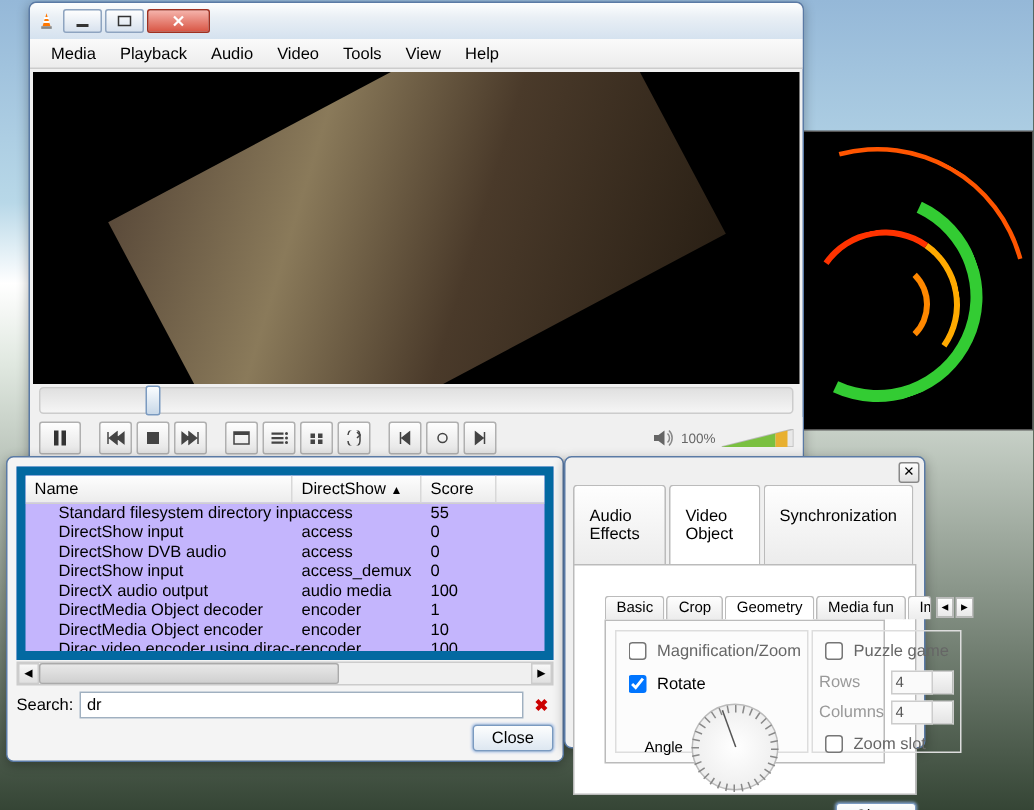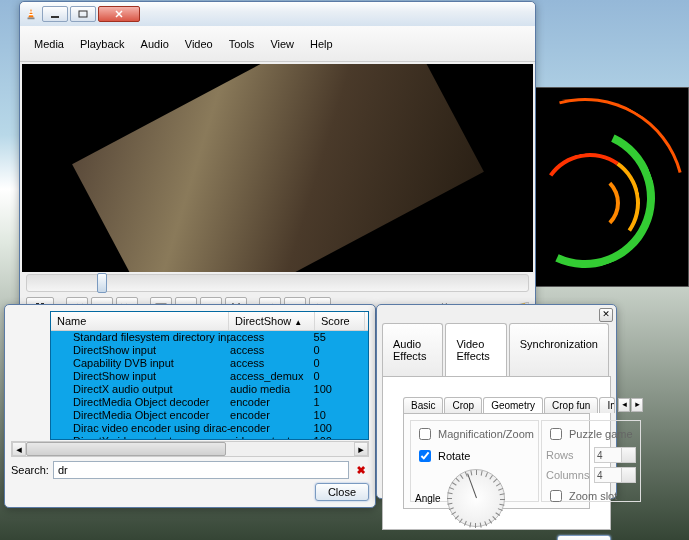--- a/index.html
+++ b/index.html
@@ -12,21 +12,21 @@
 
 
 .win { position: absolute; background: #f0f0f0; border: 1px solid #5a7aa5; border-radius: 5px; box-shadow: 0 2px 8px rgba(0,0,0,.3); }
 .titlebar { height: 24px; background: linear-gradient(to bottom, #fdfefe, #e9eff5 40%, #d5e2ef); display: flex; align-items: center; padding: 0 4px; border-radius: 5px 5px 0 0; }
 .titlebar .icon-cone { width: 14px; height: 14px; margin-right: 4px; }
 .titlebar .title { flex: 1; color: #222; }
 .winbtns { display: flex; gap: 2px; }
 .winbtn { width: 26px; height: 16px; border: 1px solid #8ea4c0; border-radius: 2px; display: flex; justify-content: center; align-items: center; background: linear-gradient(#fefefe, #d8e2ee); cursor: default; }
 .winbtn.close { width: 42px; background: linear-gradient(#f5b3ab, #d95645); border-color: #a03020; color: #fff; }
 
-.menubar { height: 36px; background: linear-gradient(to bottom, #fafafa, #ececec); display: flex; align-items: center; padding: 0 6px; gap: 0; border-bottom: 1px solid #ccc; }
+.menubar { height: 20px; background: linear-gradient(to bottom, #fafafa, #ececec); display: flex; align-items: center; padding: 0 6px; gap: 0; border-bottom: 1px solid #ccc; }
 .menubar span { padding: 2px 8px; cursor: default; }
 
 
 .vlc-main { left: 19px; top: 1px; width: 517px; }
 .video-area { height: 208px; background: #000; position: relative; overflow: hidden; margin: 2px; }
 .video-frame { position: absolute; left: 50%; top: 50%; width: 360px; height: 200px; background: linear-gradient(135deg, #5a4a3a 0%, #8a7a5a 30%, #4a3a2a 60%, #2a2015 100%); transform: translate(-50%,-50%) rotate(-28deg); }
 .seekbar { height: 18px; margin: 2px 6px; position: relative; background: linear-gradient(#e0e0e0,#f5f5f5); border: 1px solid #ccc; border-radius: 3px; }
 .seekbar .thumb { position: absolute; top: -2px; left: 14%; width: 10px; height: 20px; background: linear-gradient(#fafdff,#c8d8e8); border: 1px solid #7a9ac0; border-radius: 2px; }
 .controls { display: flex; align-items: center; padding: 3px 6px; gap: 3px; background: #f0f0f0; }
 .cbtn { width: 22px; height: 22px; border: 1px solid #b0b0b0; background: linear-gradient(#fefefe,#e4e4e4); border-radius: 2px; display: flex; justify-content: center; align-items: center; cursor: default; }
@@ -36,21 +36,21 @@
 .vol-icon { width: 16px; height: 16px; }
 .volbar { width: 48px; height: 12px; position: relative; }
 .volbar svg { width: 100%; height: 100%; }
 .statusbar { display: flex; align-items: center; padding: 2px 4px; gap: 3px; background: #f0f0f0; border-top: 1px solid #ddd; }
 .statusbox { border: 1px solid #c5c5c5; background: #fafafa; padding: 1px 5px; border-radius: 1px; }
 .statusbar .sb-file { flex: 1; }
 
 
 .mod-win { left: 4px; top: 304px; width: 372px; height: 204px; background: #f4f4f4; }
 .mod-win .body { padding: 6px; display: flex; flex-direction: column; height: 100%; }
-.mod-table { flex: 1; border: 1px solid #0369a1; background: #0ea5e9; overflow: hidden; margin-left: 39px; }
+.mod-table { flex: 1; border: 6px solid #0369a1; background: #c4b5fd; overflow: hidden; }
 .mod-head { display: flex; background: linear-gradient(#fefefe,#ececec); border-bottom: 1px solid #d0d0d0; }
 .mod-head > div { padding: 3px 6px; border-right: 1px solid #d8d8d8; cursor: default; }
 .mod-row { display: flex; padding: 0 6px; line-height: 13px; height: 13px; }
 .col-name { width: 178px; padding-left: 16px; overflow: hidden; white-space: nowrap; }
 .mod-head .col-name { padding-left: 6px; }
 .col-cap { width: 86px; overflow: hidden; }
 .col-score { width: 50px; }
 .hscroll { height: 16px; background: #f0f0f0; border: 1px solid #ccc; position: relative; margin-top: 1px; }
 .hscroll .hthumb { position: absolute; left: 14px; top: 0; width: 200px; height: 14px; background: linear-gradient(#e8e8e8,#d0d0d0); border: 1px solid #aaa; border-radius: 2px; }
 .hscroll .lar, .hscroll .rar { position: absolute; top: 0; width: 14px; height: 14px; background: linear-gradient(#f8f8f8,#e0e0e0); border: 1px solid #ccc; text-align: center; line-height: 12px; }
@@ -71,21 +71,21 @@
 .tabs2 { display: flex; align-items: center; }
 .tab2 { padding: 2px 7px; background: linear-gradient(#fefefe,#ececec); border: 1px solid #bbb; border-bottom: none; border-radius: 3px 3px 0 0; margin-right: 1px; cursor: default; font-size: 10px; white-space: nowrap; }
 .tab2.active { background: #fff; }
 .tabarrows { margin-left: 2px; display: flex; gap: 1px; }
 .tabarrow { width: 12px; height: 14px; border: 1px solid #bbb; background: linear-gradient(#fefefe,#e8e8e8); text-align: center; line-height: 11px; font-size: 9px; cursor: default; }
 .tabbody2 { border: 1px solid #bbb; background: #fcfcfc; padding: 6px; height: 96px; display: flex; gap: 2px; }
 .geom-left { flex: 1; border: 1px solid #ddd; padding: 4px; }
 .geom-right { width: 100px; border: 1px solid #ddd; padding: 4px; }
 .chk { display: flex; align-items: center; gap: 4px; margin-bottom: 4px; color: #666; }
 .chk input { width: 12px; height: 12px; }
-.rotwrap { display: flex; gap: 6px; align-items: center; margin-top: 4px; }
+.rotwrap { display: flex; gap: 6px; align-items: center; margin-top: 4px; justify-content: center; }
 .dial { width: 58px; height: 58px; border-radius: 50%; border: 1px solid #bbb; background: radial-gradient(#fff,#e8e8e8); position: relative; }
 .tick { position: absolute; width: 1px; height: 5px; background: #888; left: 50%; top: 0; transform-origin: 0 29px; }
 .needle { position: absolute; left: 50%; top: 50%; width: 1px; height: 26px; background: #555; transform-origin: top; transform: rotate(160deg); }
 .spinner-row { display: flex; align-items: center; gap: 4px; margin-bottom: 4px; color: #999; }
 .spinner { display: flex; }
 .spinner input { width: 28px; height: 16px; border: 1px solid #ccc; padding: 0 2px; font-size: 10px; background: #fafafa; }
 .spinbtn { width: 14px; height: 16px; border: 1px solid #ccc; border-left: none; background: linear-gradient(#f8f8f8,#e4e4e4); position: relative; }
 .fx-bottom { display: flex; justify-content: flex-end; padding: 0 5px 5px; }
 </style>
 </head>
@@ -241,21 +241,21 @@
             <div class="col-name">Standard filesystem directory input</div>
             <div class="col-cap">access</div>
             <div class="col-score">55</div>
           </div>
           <div class="mod-row">
             <div class="col-name">DirectShow input</div>
             <div class="col-cap">access</div>
             <div class="col-score">0</div>
           </div>
           <div class="mod-row">
-            <div class="col-name">Capability DVB input</div>
+            <div class="col-name">DirectShow DVB audio</div>
             <div class="col-cap">access</div>
             <div class="col-score">0</div>
           </div>
           <div class="mod-row">
             <div class="col-name">DirectShow input</div>
             <div class="col-cap">access_demux</div>
             <div class="col-score">0</div>
           </div>
           <div class="mod-row">
             <div class="col-name">DirectX audio output</div>
@@ -297,29 +297,29 @@
     <div class="btn-row">
       <div class="pushbtn">Close</div>
     </div>
   </div>
 </div>
 
 <div class="win fx-win">
   <div class="fx-close-x">✕</div>
   <div class="tabs1">
     <div class="tab">Audio Effects</div>
-    <div class="tab active">Video Effects</div>
+    <div class="tab active">Video Object</div>
     <div class="tab">Synchronization</div>
   </div>
   <div class="tabbody">
     <div class="tabs2">
       <div class="tab2">Basic</div>
       <div class="tab2">Crop</div>
       <div class="tab2 active">Geometry</div>
-      <div class="tab2">Crop fun</div>
+      <div class="tab2">Media fun</div>
       <div class="tab2" style="overflow:hidden;max-width:68px;text-overflow:clip">Image modification</div>
       <div class="tabarrows">
         <div class="tabarrow">◂</div>
         <div class="tabarrow">▸</div>
       </div>
     </div>
     <div class="tabbody2">
       <div class="geom-left">
         <label class="chk">
             <input type="checkbox" style="">

